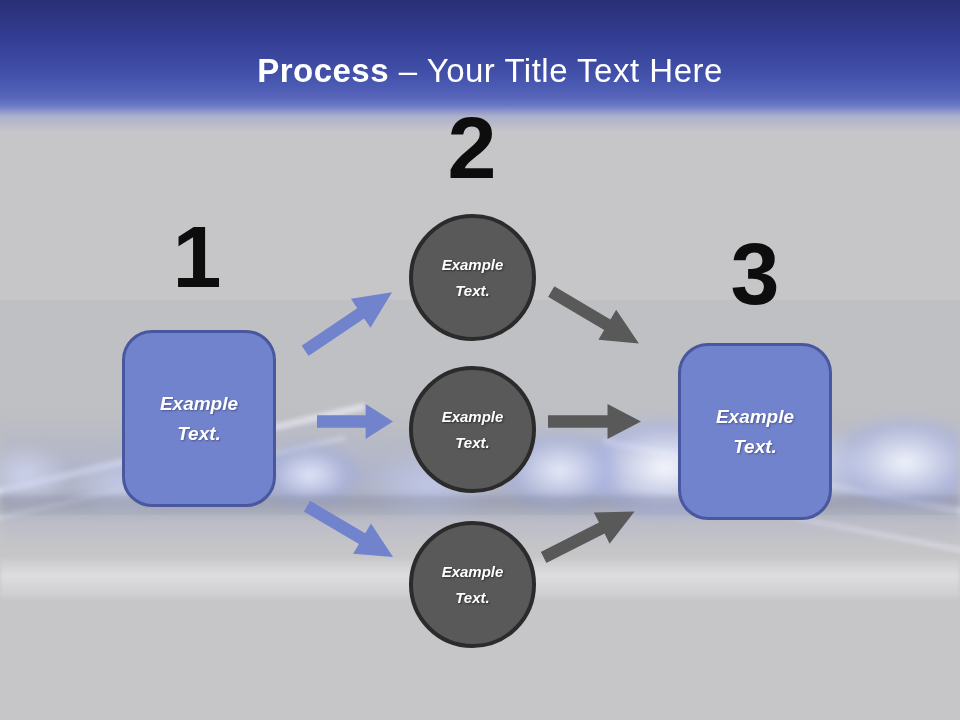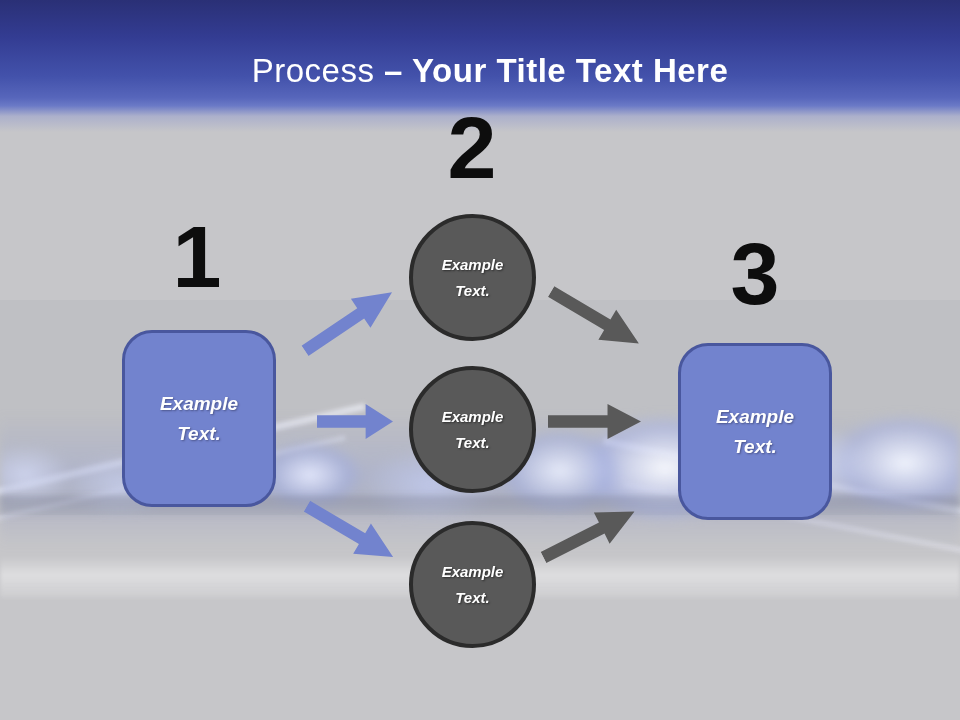--- a/index.html
+++ b/index.html
@@ -26,22 +26,22 @@
   .pan-streak-left2{left:-30px;top:478px;width:380px;height:5px;background:rgba(232,234,244,0.5);transform:rotate(-13deg);filter:blur(2px);}
   .pan-streak-right{left:600px;top:478px;width:420px;height:7px;background:rgba(240,242,250,0.6);transform:rotate(11deg);filter:blur(2px);}
   .pan-streak-right2{left:620px;top:520px;width:400px;height:5px;background:rgba(234,236,246,0.45);transform:rotate(11deg);filter:blur(2px);}
   .light-band{left:0;top:556px;width:960px;height:42px;background:linear-gradient(180deg,rgba(255,255,255,0) 0%,rgba(255,255,255,0.42) 45%,rgba(255,255,255,0.12) 100%);filter:blur(2px);}
 
   
   .header{position:absolute;left:0;top:0;width:960px;height:132px;
     background:linear-gradient(180deg,#2a3076 0%, #333c92 28%, #4352ab 58%, #5766bb 74%, #6a79c6 80%, rgba(150,158,205,0.55) 88%, rgba(198,198,201,0) 100%);}
   .title{position:absolute;left:0;top:52px;width:960px;text-align:center;padding-left:20px;box-sizing:border-box;
     color:#ffffff;font-size:33px;letter-spacing:0.5px;white-space:nowrap;}
-  .title .t-bold{font-weight:400;}
-  .title .t-rest{font-weight:700;text-align:right;}
+  .title .t-bold{font-weight:700;}
+  .title .t-rest{font-weight:400;text-align:right;}
 
   
   .step-number{position:absolute;width:120px;text-align:center;color:#0d0d0d;font-size:88px;font-weight:700;line-height:1;}
   .num-1{left:137px;top:213px;}
   .num-2{left:412px;top:104px;}
   .num-3{left:695px;top:230px;}
 
   
   .blue-box{position:absolute;width:154px;height:177px;box-sizing:border-box;
     background:#7283ce;border:3px solid #49579e;border-radius:30px;

